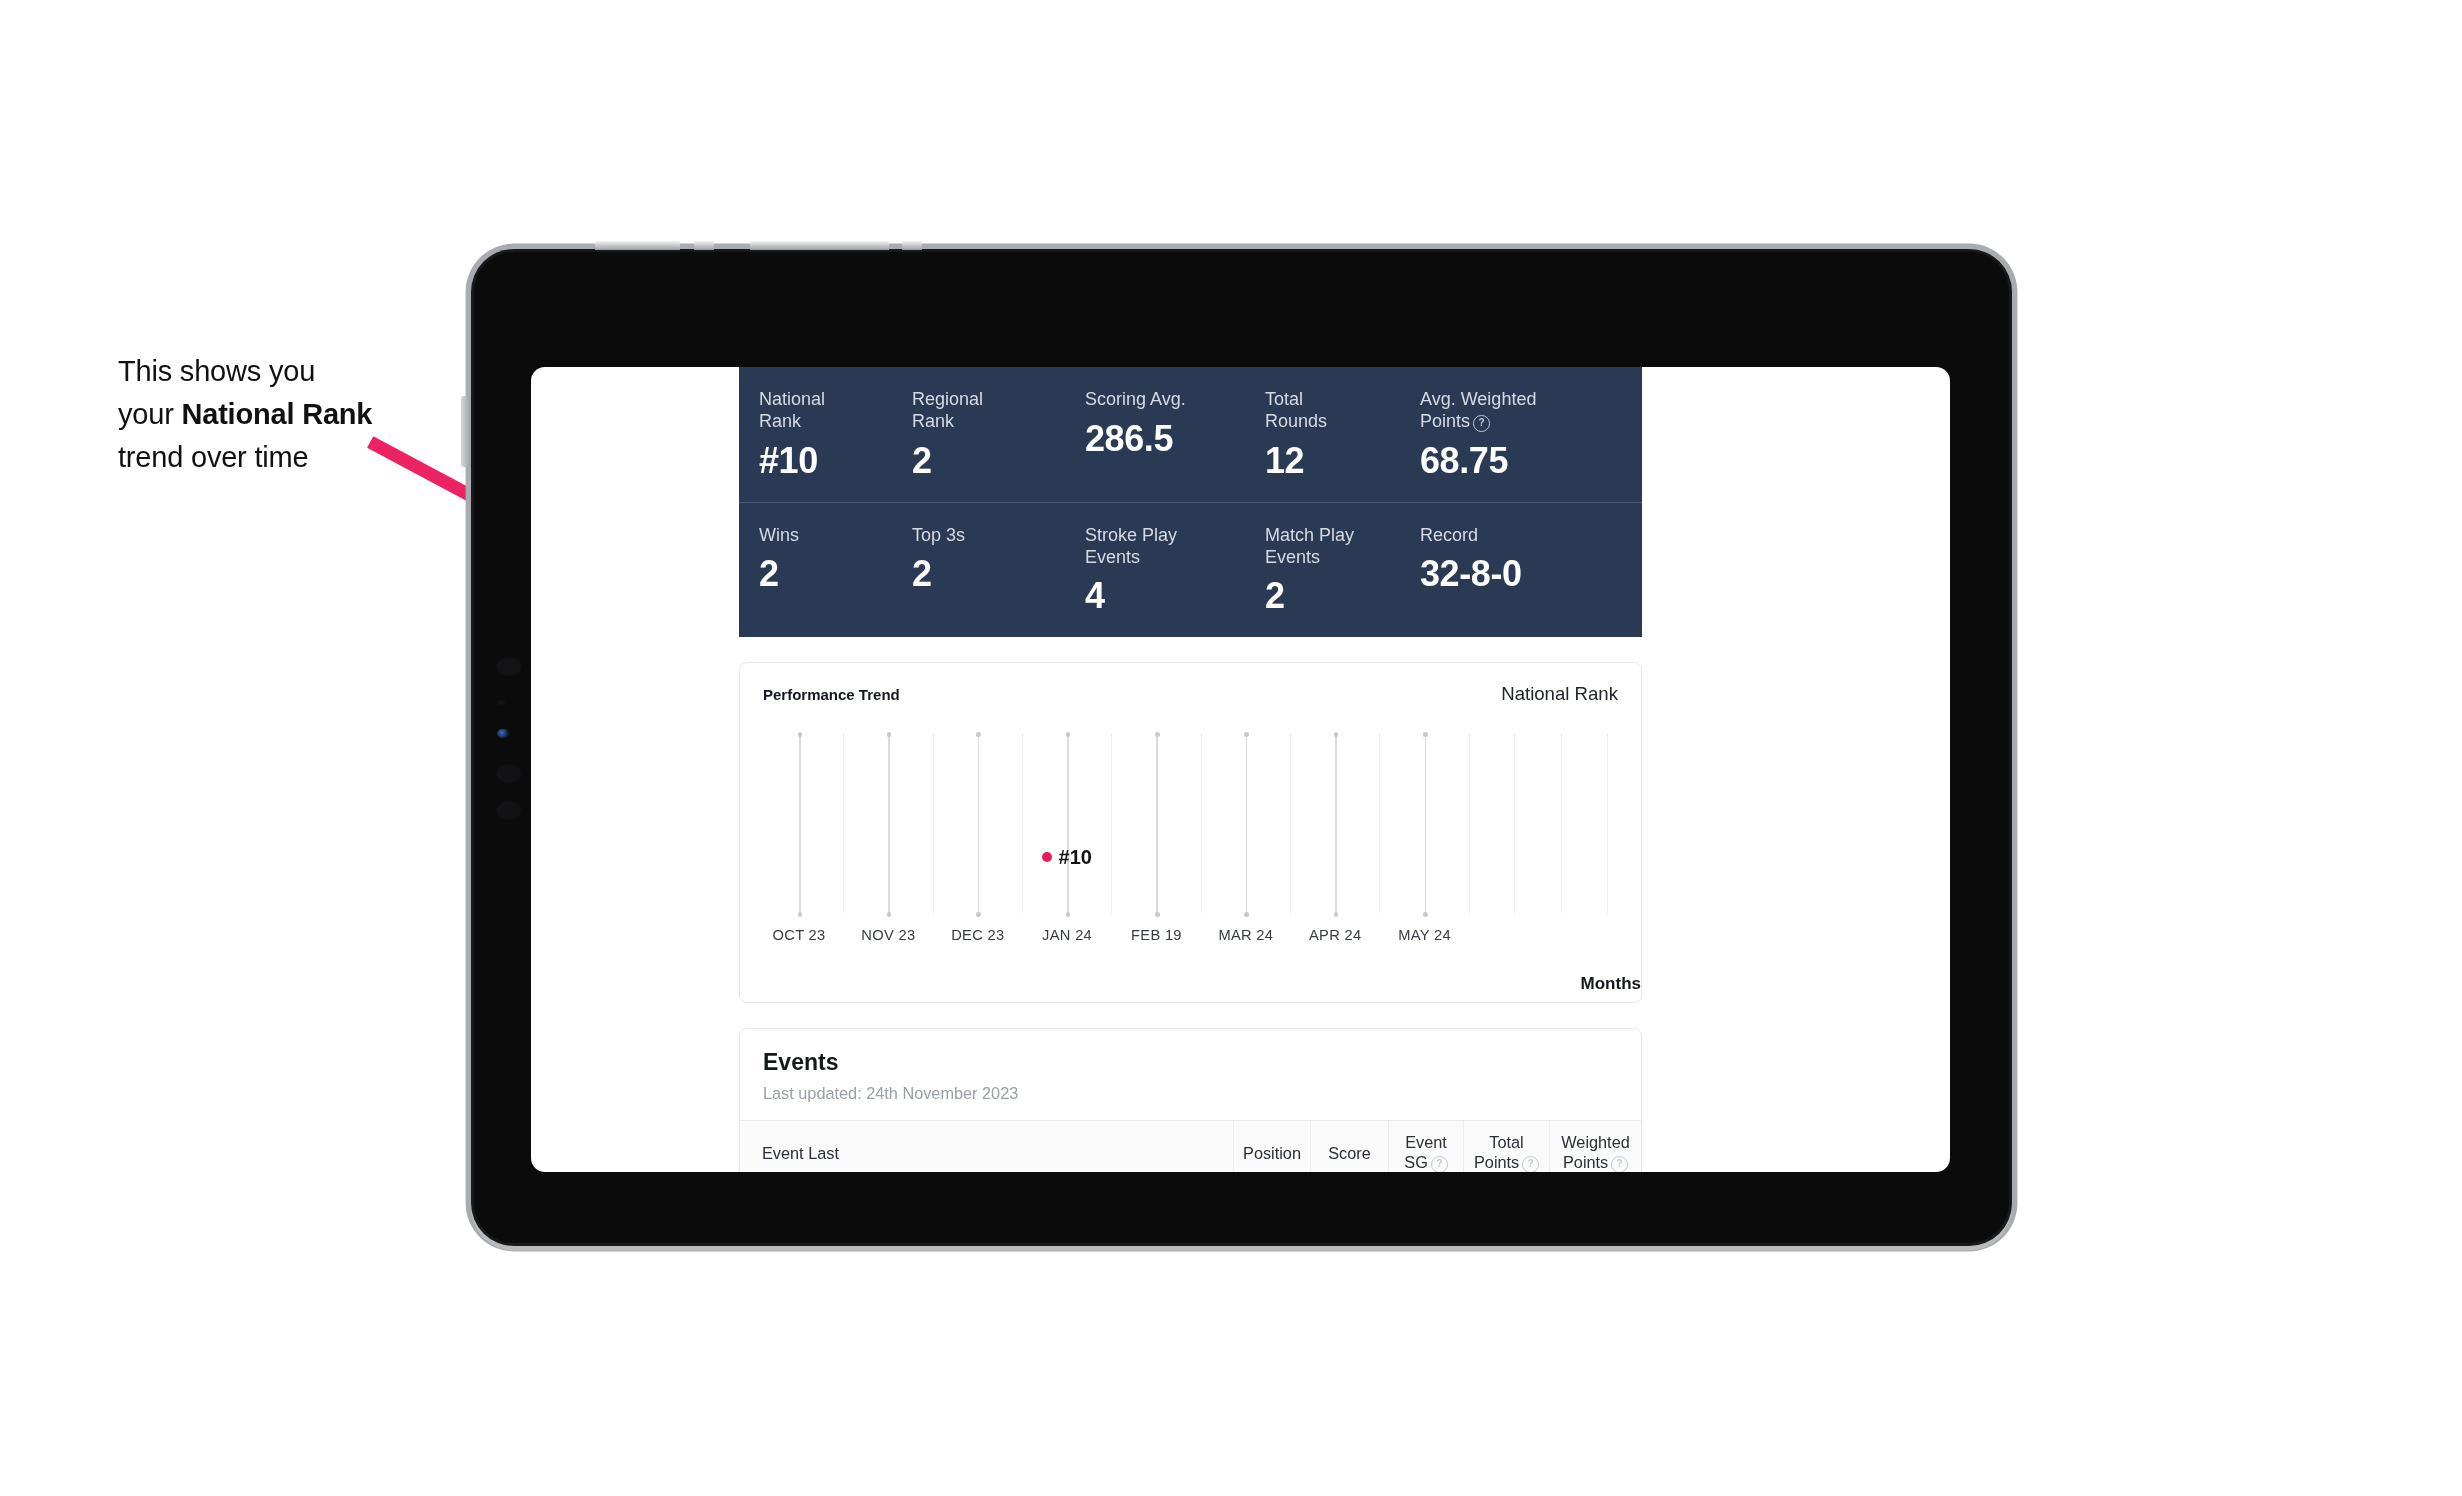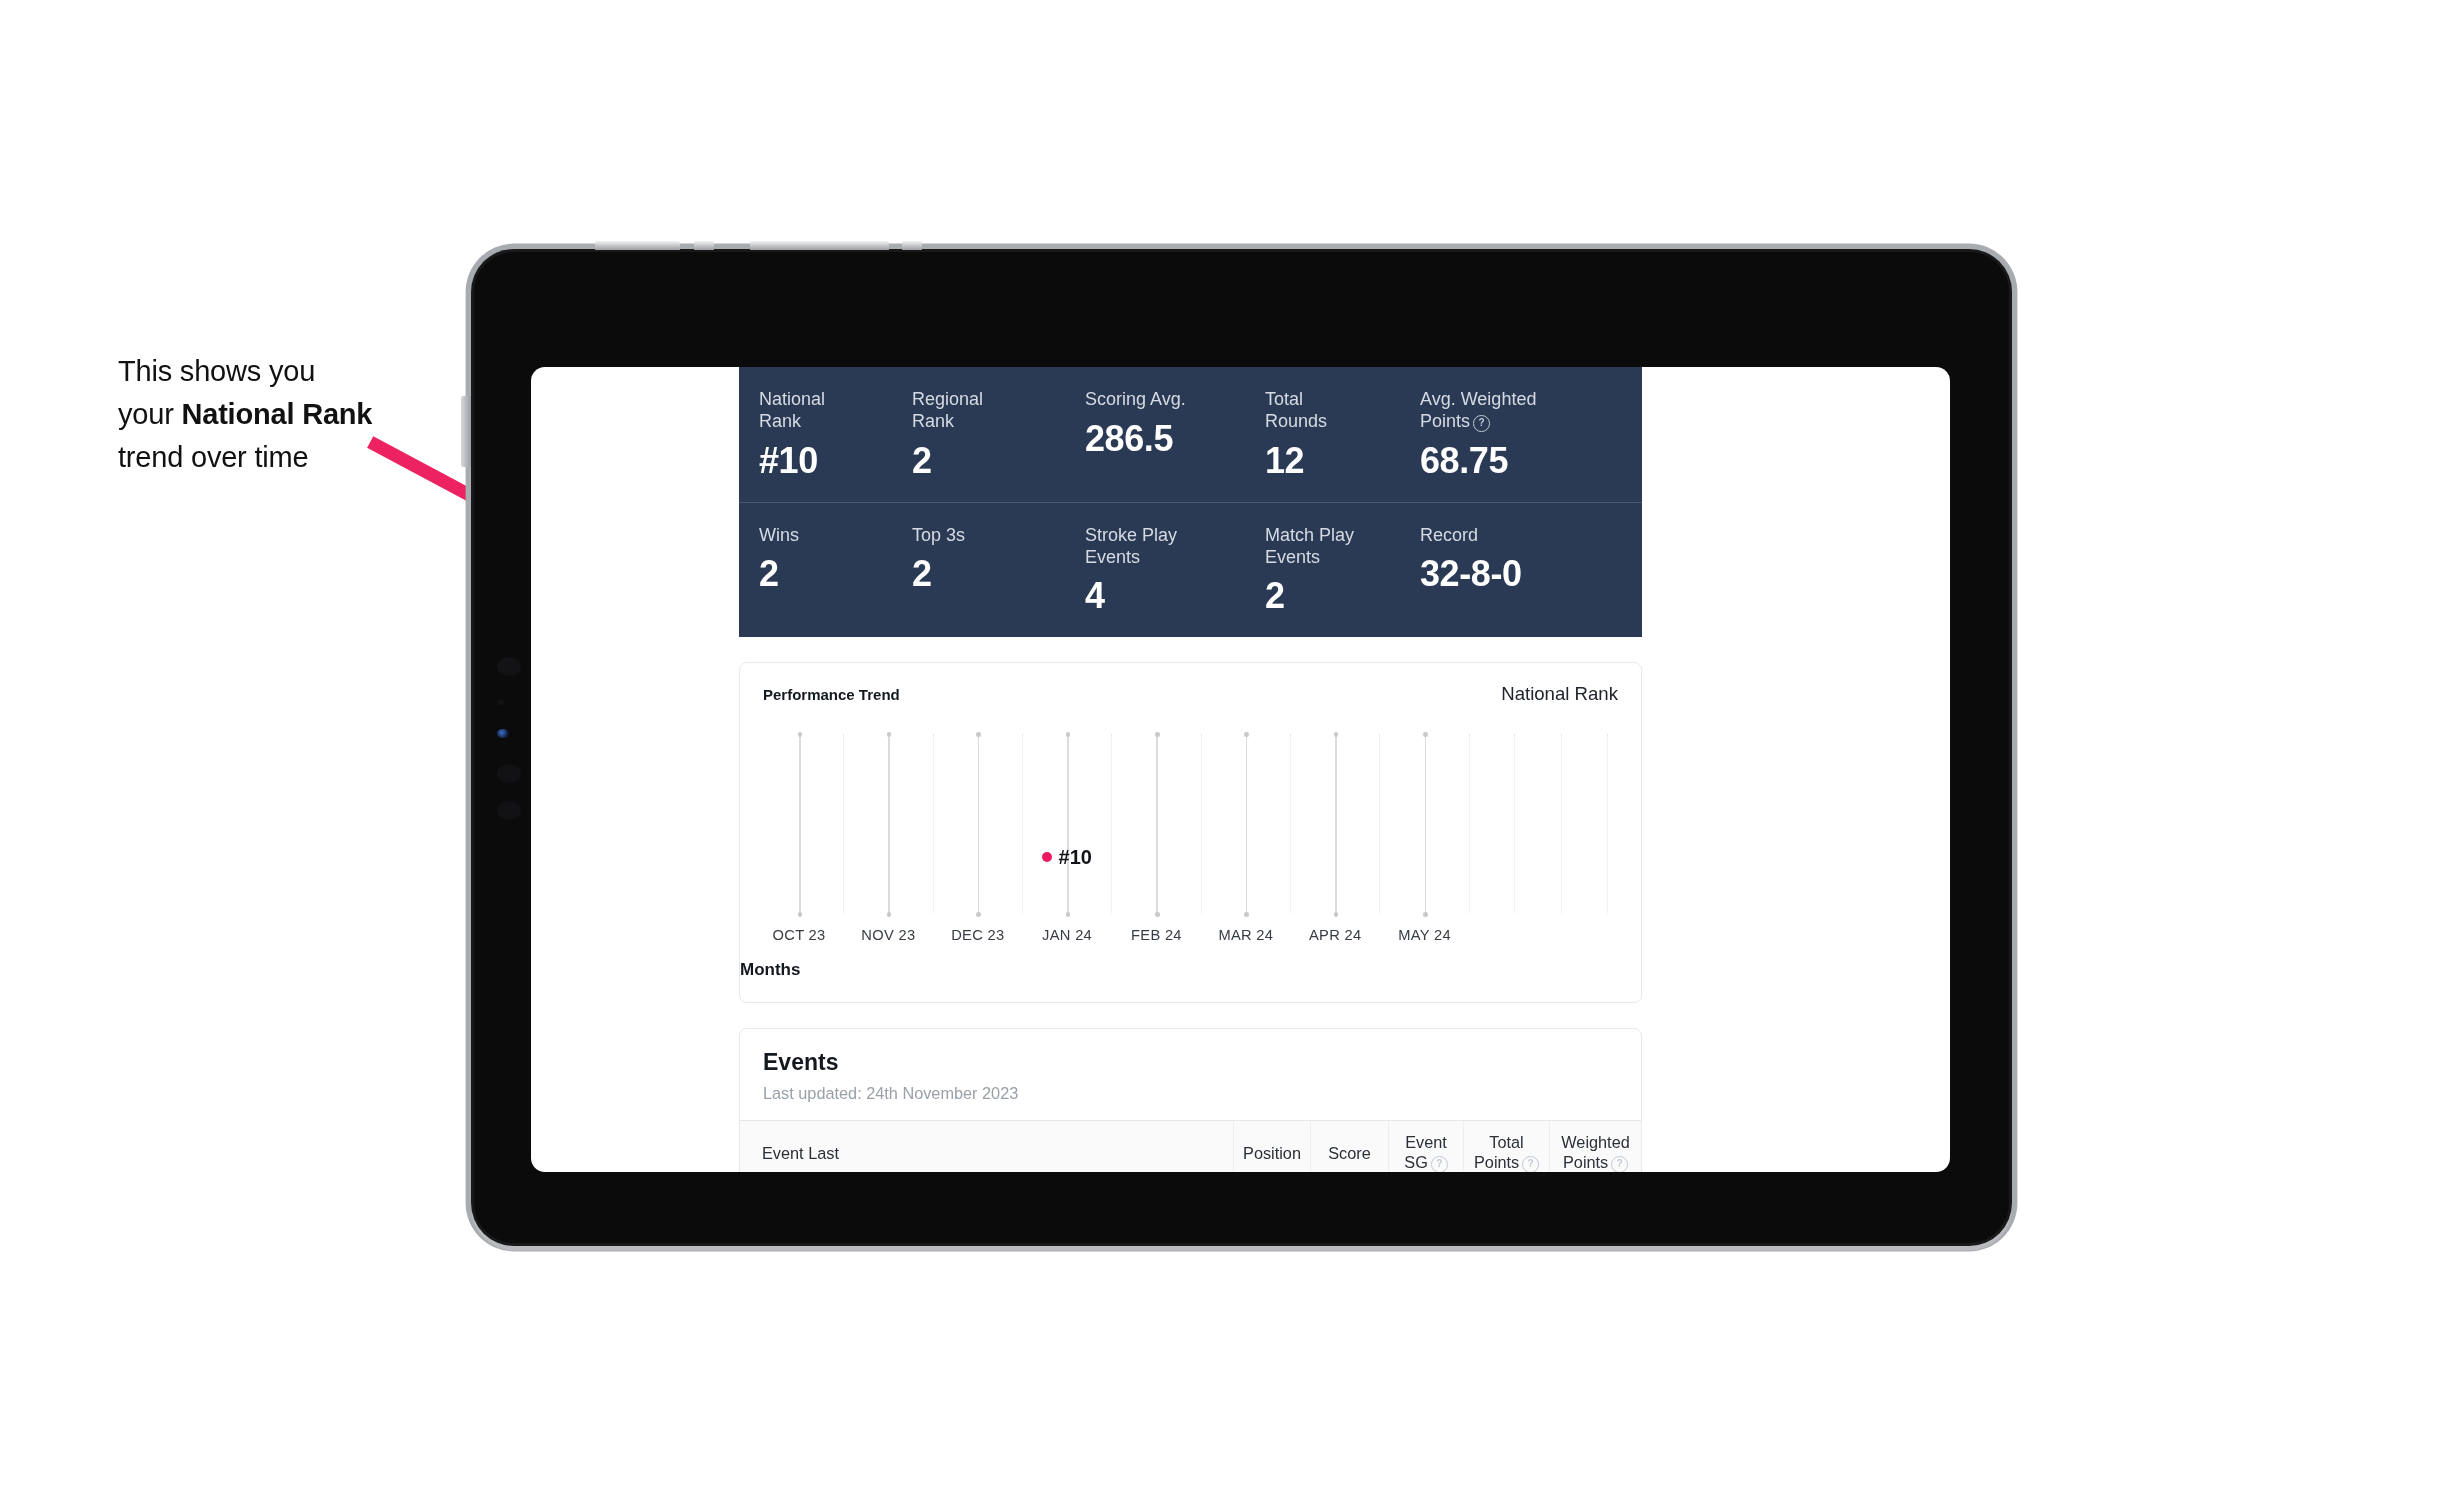--- a/index.html
+++ b/index.html
@@ -219,25 +219,25 @@
   }
   .x-tick {
     position: absolute;
     transform: translateX(-50%);
     font-size: 14.7px;
     color: #383c44;
     letter-spacing: 0.3px;
     white-space: nowrap;
   }
   #chart-xlabel {
-    text-align: left;
+    text-align: right;
     font-size: 17px;
     font-weight: bold;
     color: #14181f;
-    margin-top: 10px;
+    margin-top: 24px;
   }
   #data-point-wrap {
     position: absolute;
     display: flex;
     align-items: center;
     gap: 7px;
   }
   #data-point-dot {
     width: 10px; height: 10px;
     border-radius: 50%;
@@ -413,21 +413,21 @@
               <div id="data-point-dot" style="background: rgb(236, 26, 92);"></div>
               <div id="data-point-label">#10</div>
             </div>
           </div>
 
         <div id="chart-xaxis">
             <div class="x-tick" style="left: 4%;">OCT 23</div>
             <div class="x-tick" style="left: 14.5%;">NOV 23</div>
             <div class="x-tick" style="left: 25%;">DEC 23</div>
             <div class="x-tick" style="left: 35.5%;">JAN 24</div>
-            <div class="x-tick" style="left: 46%;">FEB 24</div>
+            <div class="x-tick" style="left: 46%;">FEB 19</div>
             <div class="x-tick" style="left: 56.5%;">MAR 24</div>
             <div class="x-tick" style="left: 67%;">APR 24</div>
             <div class="x-tick" style="left: 77.5%;">MAY 24</div>
           </div>
         <div id="chart-xlabel">Months</div>
       </div>
 
       <div id="events-card" class="card">
         <div id="events-head">
           <div id="events-title">Events</div>

